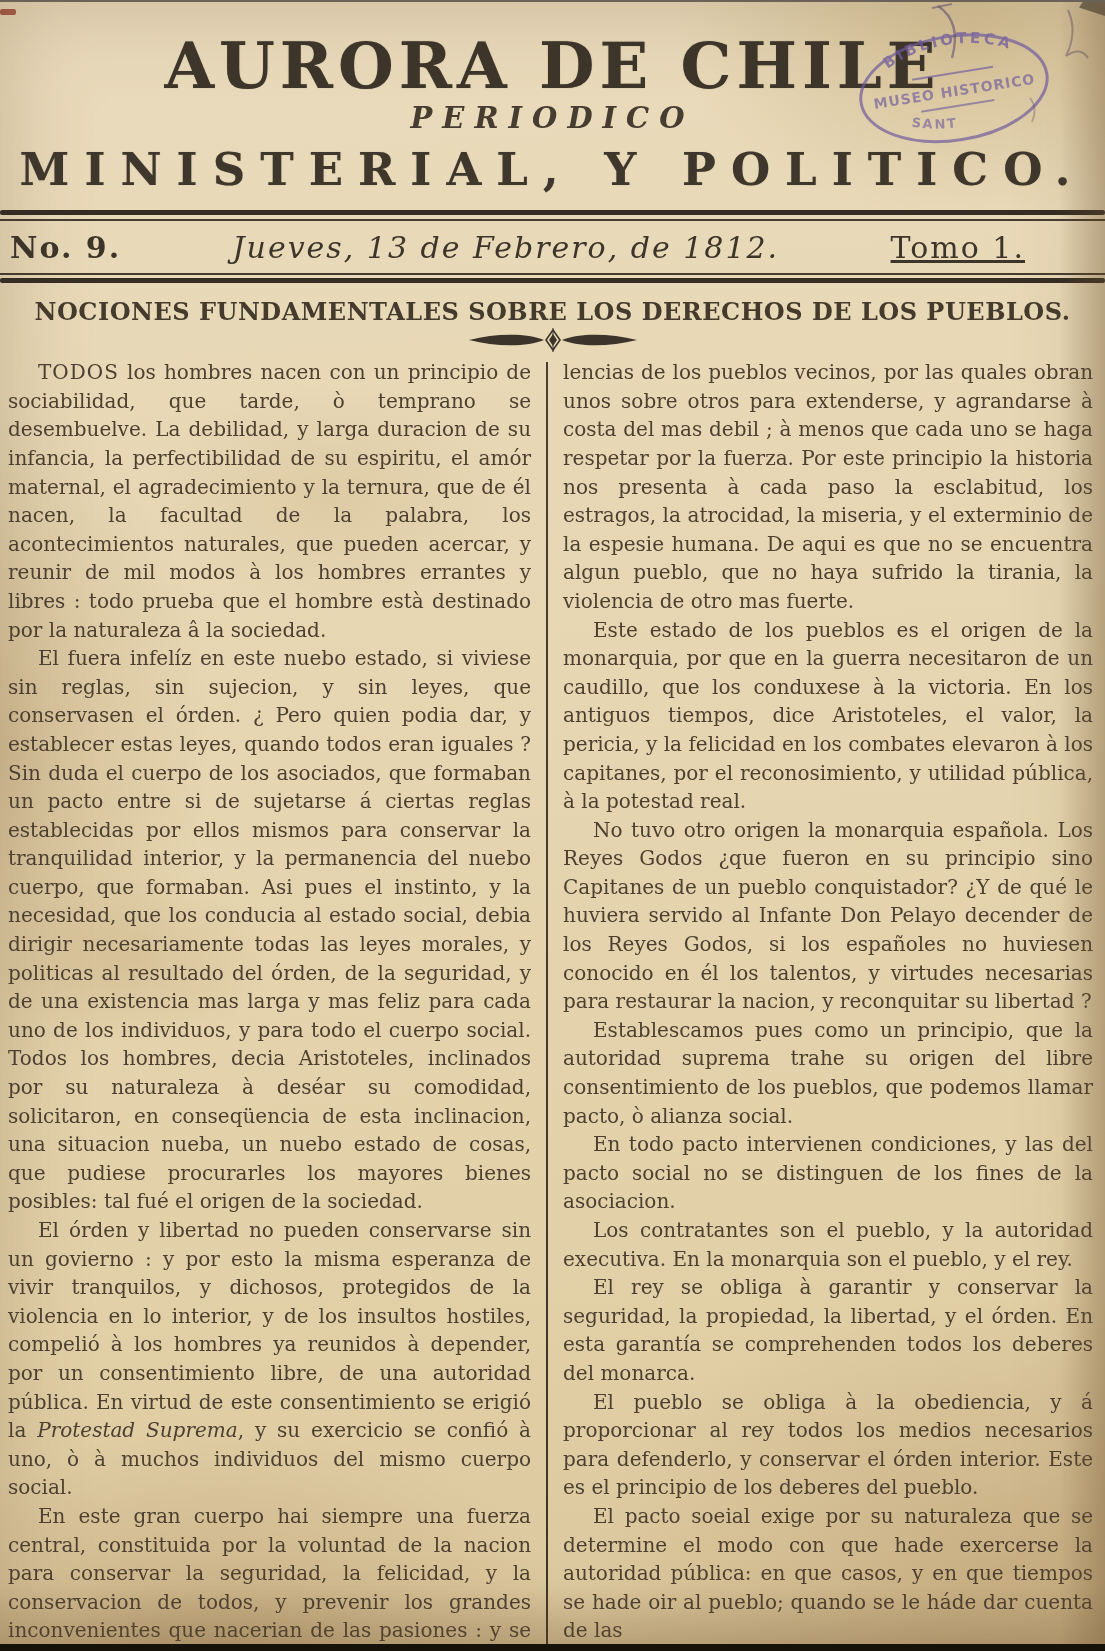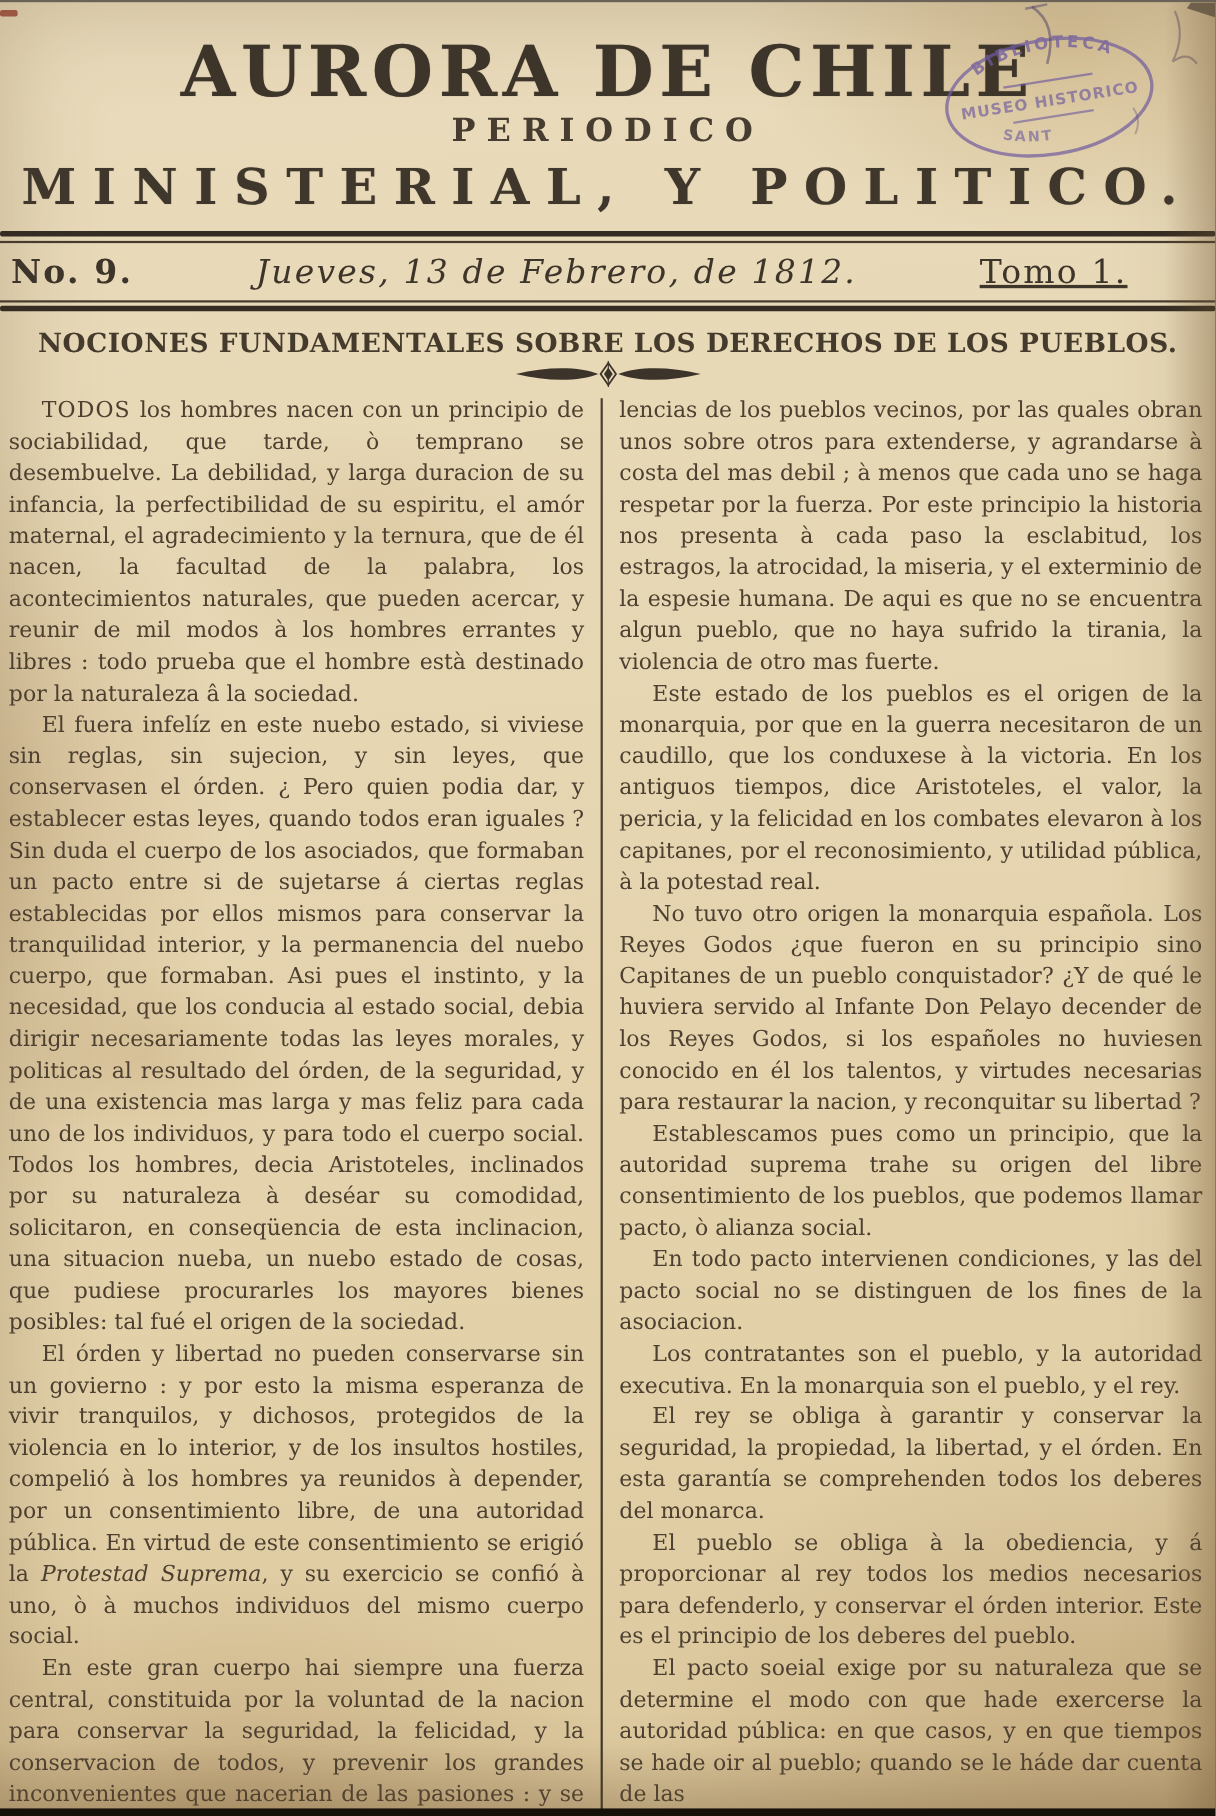--- a/index.html
+++ b/index.html
@@ -25,21 +25,21 @@
   .edge-bottom{position:absolute;left:0;bottom:9px;width:100%;height:60px;
     background:linear-gradient(to top,rgba(105,78,44,.22),rgba(105,78,44,0));pointer-events:none;}
   .bottom-bar{position:absolute;left:0;bottom:0;width:100%;height:9px;background:#171209;}
   .corner-mark-left{position:absolute;left:0;top:7px;width:16px;height:6px;background:#8a3322;opacity:.75;border-radius:2px;}
   .corner-mark-right{position:absolute;right:0;top:0;width:26px;height:14px;background:#3f3730;opacity:.65;
     clip-path:polygon(15% 0,100% 0,100% 100%,0 40%);}
 
   
   .title{margin:30px 0 2px;text-align:center;font-weight:bold;font-size:64px;line-height:1.05;
     letter-spacing:5px;color:#3d342a;text-shadow:0 0 1px rgba(61,52,42,.4);}
-  .subtitle{margin:2px 0 0;text-align:center;font-weight:bold;font-size:29px;letter-spacing:10px;color:#463c30;}
+  .subtitle{margin:2px 0 0;text-align:center;font-weight:bold;font-size:29px;letter-spacing:10px;color:#463c30;font-style:italic;}
   .subtitle2{margin:8px 0 14px;text-align:center;font-weight:bold;font-size:45px;letter-spacing:15px;
     white-space:nowrap;color:#40372c;text-shadow:0 0 1px rgba(64,55,44,.35);}
 
   .rules{height:12px;position:relative;margin:0;}
   .rules .thick{position:absolute;left:0;top:0;width:100%;height:5px;background:#352d23;border-radius:2px;}
   .rules .thin{position:absolute;left:0;top:9px;width:100%;height:2px;background:#453b2e;}
   .rules.flip .thick{top:7px;}
   .rules.flip .thin{top:2px;}
 
   .dateline{display:flex;align-items:baseline;justify-content:space-between;

